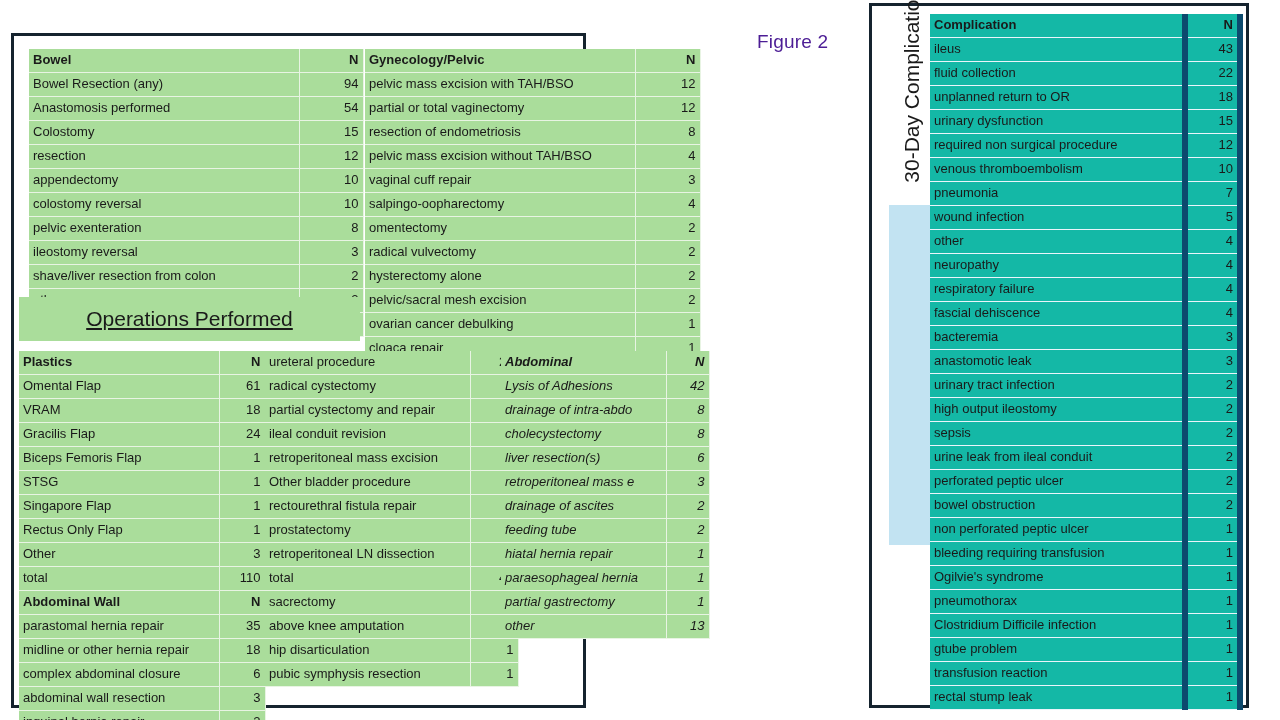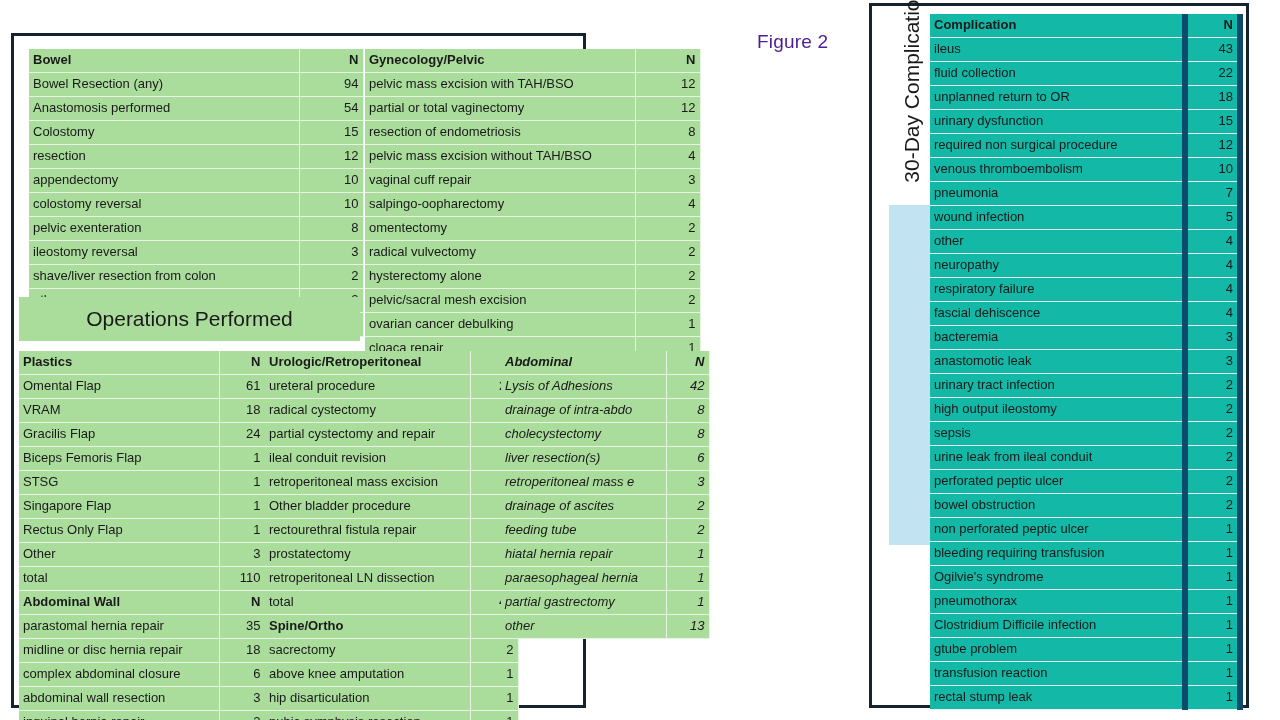--- a/index.html
+++ b/index.html
@@ -58,21 +58,21 @@
   #bowel-table col.c1{ width:270px; } #bowel-table col.c2{ width:64px; }
 
   #gyn-table{ position:absolute; left:351px; top:13px; width:335px; }
   #gyn-table col.c1{ width:270px; } #gyn-table col.c2{ width:65px; }
 
   #operations-banner{
     position:absolute; left:5px; top:261px;
     width:341px; height:44px;
     background:#aadd9b;
     display:flex; align-items:center; justify-content:center;
-    font-size:21px; color:#1a1a1a;
+    font-size:21px; color:#1a1a1a;text-decoration:underline;
   }
 
   #plastics-table{ position:absolute; left:5px; top:315px; width:246px; }
   #plastics-table col.c1{ width:200px; } #plastics-table col.c2{ width:46px; }
 
   #uro-table{ position:absolute; left:251px; top:315px; width:253px; }
   #uro-table col.c1{ width:205px; } #uro-table col.c2{ width:48px; }
 
   #abdominal-table{ position:absolute; left:487px; top:315px; width:208px;font-style:italic; }
   #abdominal-table col.c1{ width:165px; } #abdominal-table col.c2{ width:43px; }
@@ -281,21 +281,21 @@
     <tbody>
         <tr>
           <td class="hdr">Abdominal Wall</td>
           <td class="hdr num">N</td>
         </tr>
         <tr>
           <td>parastomal hernia repair</td>
           <td class="num">35</td>
         </tr>
         <tr>
-          <td>midline or disc hernia repair</td>
+          <td>midline or other hernia repair</td>
           <td class="num">18</td>
         </tr>
         <tr>
           <td>complex abdominal closure</td>
           <td class="num">6</td>
         </tr>
         <tr>
           <td>abdominal wall resection</td>
           <td class="num">3</td>
         </tr>
@@ -306,24 +306,20 @@
       </tbody>
   </table>
 
   <table id="uro-table" class="grid green">
     <colgroup>
         <col class="c1">
         <col class="c2">
       </colgroup>
     <tbody>
         <tr>
-          <td class="hdr">Urologic/Retroperitoneal</td>
-          <td class="hdr num">N</td>
-        </tr>
-        <tr>
           <td>ureteral procedure</td>
           <td class="num">21</td>
         </tr>
         <tr>
           <td>radical cystectomy</td>
           <td class="num">9</td>
         </tr>
         <tr>
           <td>partial cystectomy and repair</td>
           <td class="num">5</td>
@@ -351,24 +347,20 @@
         <tr>
           <td>retroperitoneal LN dissection</td>
           <td class="num">1</td>
         </tr>
         <tr>
           <td>total</td>
           <td class="num">48</td>
         </tr>
       </tbody>
     <tbody>
-        <tr>
-          <td class="hdr">Spine/Ortho</td>
-          <td class="hdr num">N</td>
-        </tr>
         <tr>
           <td>sacrectomy</td>
           <td class="num">2</td>
         </tr>
         <tr>
           <td>above knee amputation</td>
           <td class="num">1</td>
         </tr>
         <tr>
           <td>hip disarticulation</td>

